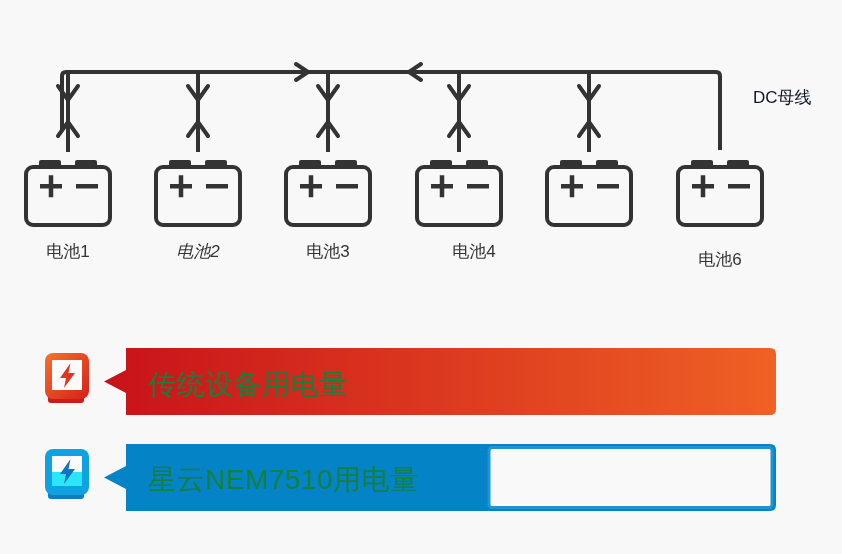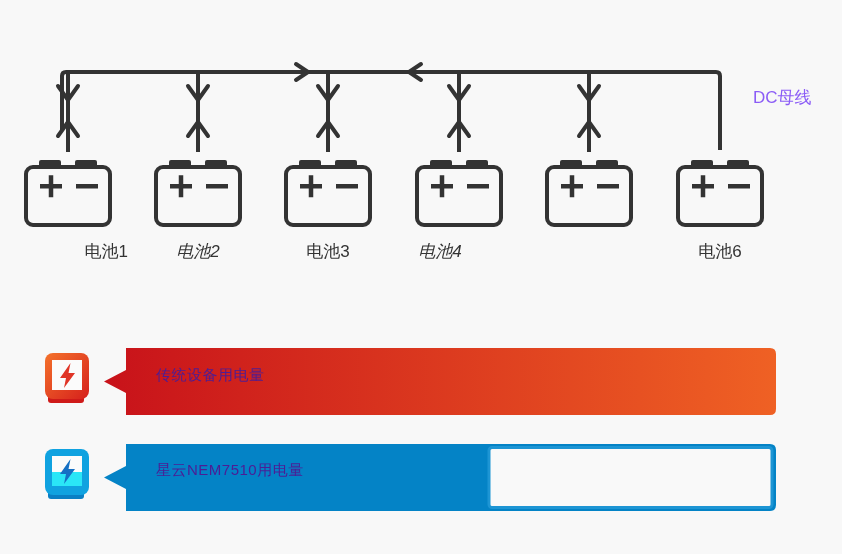--- a/index.html
+++ b/index.html
@@ -35,21 +35,21 @@
     text-align: center;
     width: 120px;
     white-space: nowrap;
   }
 
   #dc-bus-label {
     position: absolute;
     left: 753px;
     top: 86px;
     font-size: 17px;
-    color: #8b5cf6;
+    color: #0f172a;
     white-space: nowrap;
   }
 
   
   .bar-row {
     position: absolute;
     left: 0;
     width: 842px;
     height: 72px;
   }
@@ -67,23 +67,23 @@
   .bar-shape {
     position: absolute;
     left: 104px;
     top: 3px;
     height: 67px;
   }
   .bar-shape svg { display: block; }
 
   .bar-text {
     position: absolute;
-    left: 156px;
-    font-size: 15px;
-    color: #4c1d95;
+    left: 148px;
+    font-size: 28px;
+    color: #15803d;
     letter-spacing: 0.5px;
     white-space: nowrap;
   }
   #text-traditional { top: 21px; }
   #text-nem         { top: 20px; }
 </style>
 </head>
 <body>
 
 <div id="stage">
@@ -148,25 +148,25 @@
       <path d="M 579,86 L 589,100 L 599,86" fill="none" stroke="#333333" stroke-width="4" stroke-linecap="round" stroke-linejoin="round"></path>
       <path d="M 579,136 L 589,122 L 599,136" fill="none" stroke="#333333" stroke-width="4" stroke-linecap="round" stroke-linejoin="round"></path>
       <use href="#battery-symbol" x="589" y="167"></use>
     </g>
 
     <g>
       <use href="#battery-symbol" x="720" y="167"></use>
     </g>
   </svg>
 
-  <div class="battery-label" style="left:8px; top:240px;text-align:right;">电池1</div>
+  <div class="battery-label" style="left:8px; top:240px;">电池1</div>
   <div class="battery-label" style="left:138px; top:240px;font-style:italic;">电池2</div>
   <div class="battery-label" style="left:268px; top:240px;text-align:center;">电池3</div>
-  <div class="battery-label" style="left:380px; top:240px;font-style:italic;">电池4</div>
-  <div class="battery-label" style="left:660px; top:240px;">电池6</div>
+  <div class="battery-label" style="left:414px; top:240px;">电池4</div>
+  <div class="battery-label" style="left:660px; top:248px;">电池6</div>
 
   <div id="dc-bus-label">DC母线</div>
 
   <div class="bar-row" id="row-traditional">
 
     <svg class="bar-icon" viewBox="0 0 52 60" xmlns="http://www.w3.org/2000/svg">
       <defs>
         <linearGradient id="redIconGrad" x1="0" y1="0" x2="1" y2="1">
           <stop offset="0%" stop-color="#f4722b"></stop>
           <stop offset="100%" stop-color="#d6201c"></stop>

